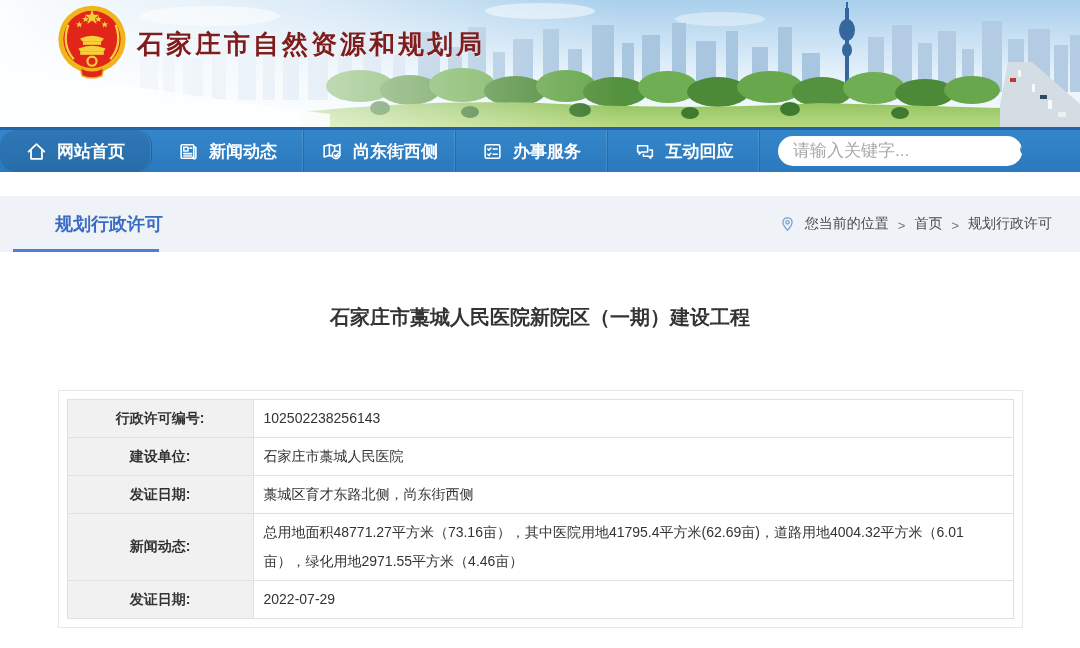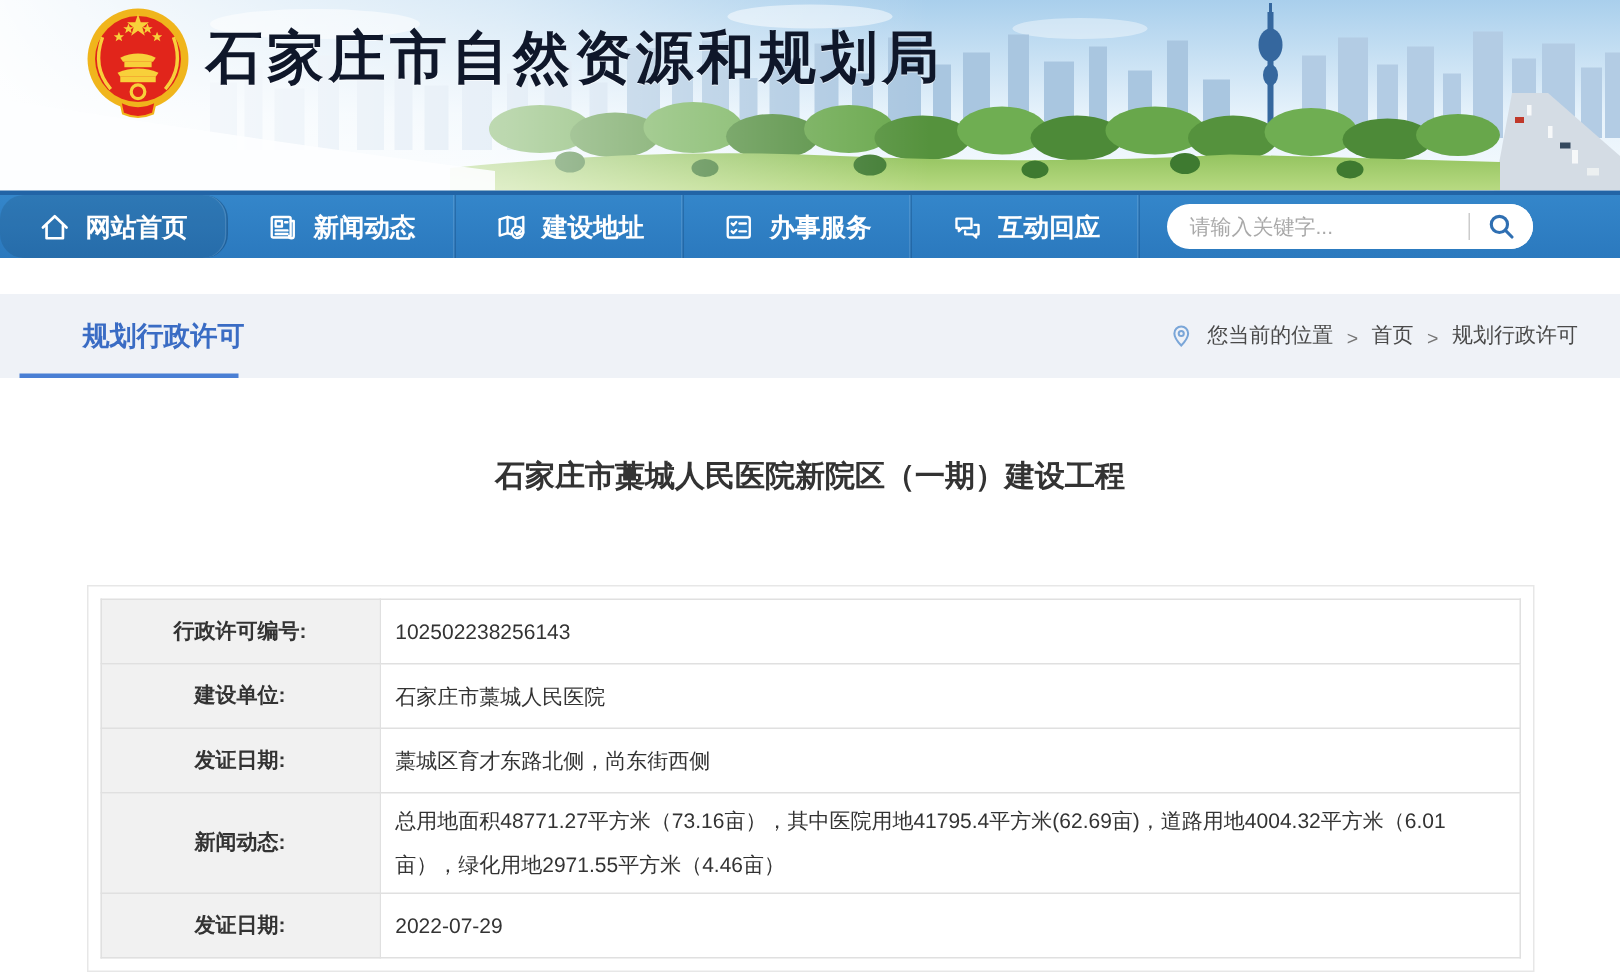--- a/index.html
+++ b/index.html
@@ -3,36 +3,36 @@
 <meta charset="utf-8">
 <style>
   * { box-sizing: border-box; margin: 0; padding: 0; }
   html,body { width:1080px; height:648px; overflow:hidden; background:#fff;
     font-family:"Liberation Sans","DejaVu Sans",sans-serif; }
 
   
   .banner { position:relative; width:1080px; height:127px; overflow:hidden; }
   .banner .scene { position:absolute; left:0; top:0; width:100%; height:100%; }
   .emblem { position:absolute; left:55px; top:3px; width:74px; height:80px; }
-  .banner-title { position:absolute; left:137px; top:13px; font-size:38px; font-weight:bold;
-    color:#0f172a; letter-spacing:3px; white-space:nowrap;
+  .banner-title { position:absolute; left:137px; top:27px; font-size:26px; font-weight:bold;
+    color:#7f1d1d; letter-spacing:3px; white-space:nowrap;
     text-shadow:0 1px 0 rgba(255,255,255,.6); }
 
   
   .nav { position:relative; height:45px; background:linear-gradient(#3486ca,#2b79be);
     border-top:3px solid #2264a6; display:flex; align-items:stretch; }
   .nav-item { flex:0 0 152px; display:flex; align-items:center; justify-content:center; gap:10px;
     color:#fff; font-size:17px; font-weight:bold; cursor:pointer;
     border-right:1px solid rgba(16,70,120,.35); box-shadow:inset -1px 0 0 rgba(255,255,255,.12); }
   .nav-item.active { background:rgba(0,0,0,.10);border-radius:16px; }
   .nav-item svg { flex:0 0 auto; }
   .search-box { margin-left:auto; margin-right:58px; align-self:center; width:244px; height:30px;
     background:#fff; border-radius:16px; display:flex; align-items:center; overflow:hidden; }
   .search-box input { flex:1; border:none; outline:none; background:transparent;
-    padding:0 4px 0 15px; font-size:14px; color:#8b5cf6; }
+    padding:0 4px 0 15px; font-size:17px; color:#8b5cf6; }
   .search-box input::placeholder { color:#a9a9a9; }
   .search-divider { width:1px; height:18px; background:#ccc; }
   .search-btn { width:42px; height:30px; display:flex; align-items:center; justify-content:center;
     cursor:pointer; background:#fff; border:none; }
 
   
   .gap { height:24px; background:#fff; }
   .section-bar { position:relative; height:56px; background:#eff2f7; display:flex; align-items:center; }
   .section-title { margin-left:55px; color:#3a6cc4; font-size:18px; font-weight:bold; cursor:pointer; }
   .section-underline { position:absolute; left:13px; bottom:0; width:146px; height:3px;
@@ -43,21 +43,21 @@
   .breadcrumb .crumb { cursor:pointer; }
 
   
   .main { background:#fff; }
   .main-title { padding-top:52px; text-align:center; font-size:20px; font-weight:bold; color:#333; }
   .table-wrap { width:965px; margin:59px auto 0; border:1px solid #e7e7e7; padding:8px;
     background:#fff; }
   table.info { width:100%; border-collapse:collapse; font-size:14px; color:#333; }
   table.info td { border:1px solid #e0e0e0; }
   td.lbl { width:186px; background:#f1f1f1; font-weight:bold; text-align:center;
-    height:36px; padding:12px 6px; }
+    height:36px; padding:0 6px; }
   td.val { padding:4px 10px; line-height:29px; text-align:left; background:#fff; }
 </style>
 </head>
 <body>
 
 <div class="banner">
   <svg class="scene" viewBox="0 0 1080 127" preserveAspectRatio="none">
     <defs>
       <linearGradient id="sky" x1="0" y1="0" x2="0" y2="1">
         <stop offset="0" stop-color="#a9cfec"></stop>
@@ -217,21 +217,21 @@
     <span>新闻动态</span>
   </div>
   <div class="nav-item">
     <svg width="22" height="21" viewBox="0 0 20 20" fill="none" stroke="#fff" stroke-width="1.5" stroke-linejoin="round" stroke-linecap="round">
       <path d="M2.5 5 L7.5 3.4 L12.5 5 L17.5 3.4 V13.6 L13.5 14.9"></path>
       <path d="M2.5 5 V15.3 L7.5 13.7 L9.5 14.4"></path>
         <path d="M7.5 3.4 V13.7 M12.5 5 V9"></path>
       <circle cx="13.8" cy="13.2" r="3.6"></circle>
         <path d="M12.2 13.3 l1.2 1.2 l2.2 -2.4"></path>
     </svg>
-    <span>建设地址</span>
+    <span>尚东街西侧</span>
   </div>
   <div class="nav-item">
     <svg width="21" height="21" viewBox="0 0 20 20" fill="none" stroke="#fff" stroke-width="1.5" stroke-linejoin="round" stroke-linecap="round">
       <rect x="3" y="3.5" width="14" height="13" rx="1.5"></rect>
       <path d="M5.5 7.6 l1.1 1.1 l1.8 -2"></path>
         <path d="M10.5 7.6 h4"></path>
       <path d="M5.5 12.6 l1.1 1.1 l1.8 -2"></path>
         <path d="M10.5 12.6 h4"></path>
     </svg>
     <span>办事服务</span>

